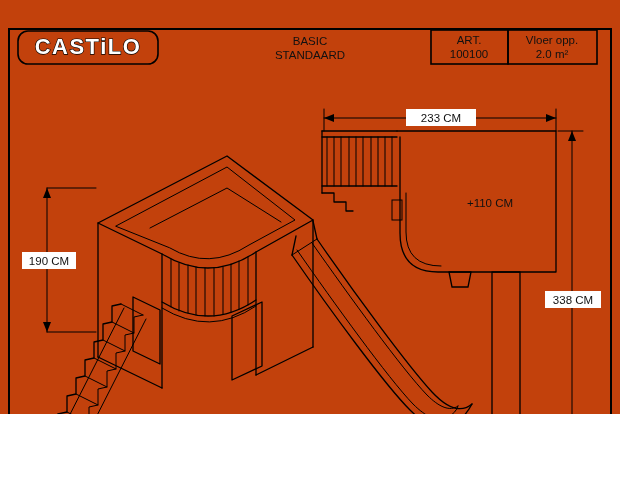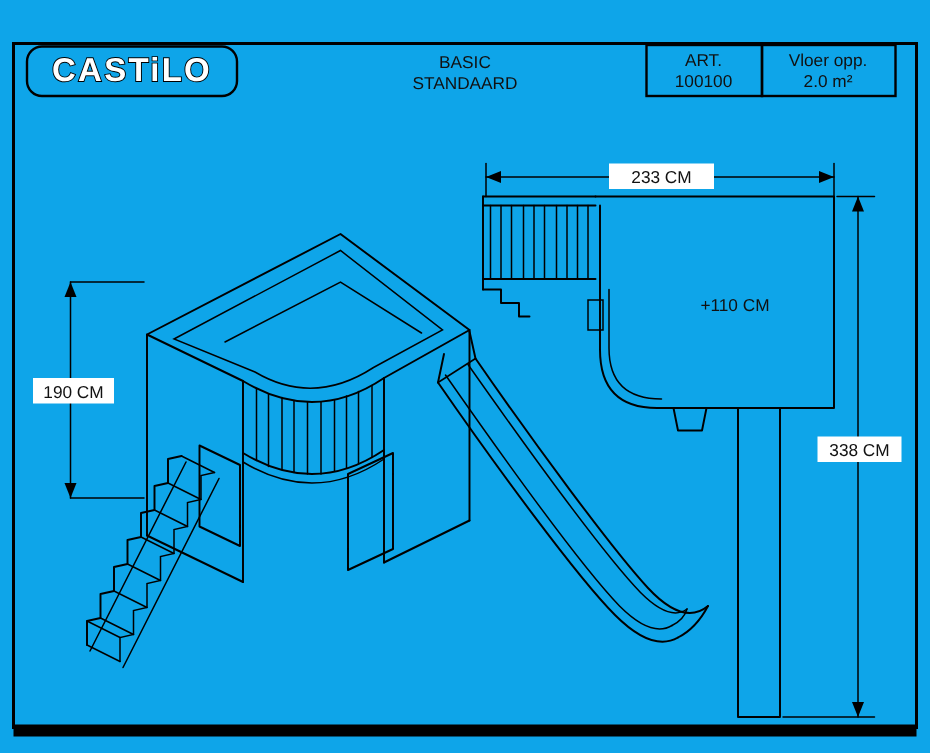--- a/index.html
+++ b/index.html
@@ -1,19 +1,19 @@
 <!DOCTYPE html>
 <html><head>
 <meta charset="utf-8">
 <style>
   html,body{margin:0;padding:0;background:#fff;}
   .page{
     position:relative;
-    width:620px;height:502px;
-    background:#0ea5e9;
+    width:620px;height:414px;
+    background:#c2410c;
     font-family:"Liberation Sans", sans-serif;
     overflow:hidden;
   }
   svg{display:block;}
   svg text{
     font-family:"Liberation Sans", sans-serif;
     fill:#111;
   }
   .dim-label{font-size:11.5px;}
   .hdr{font-size:11.5px;}

